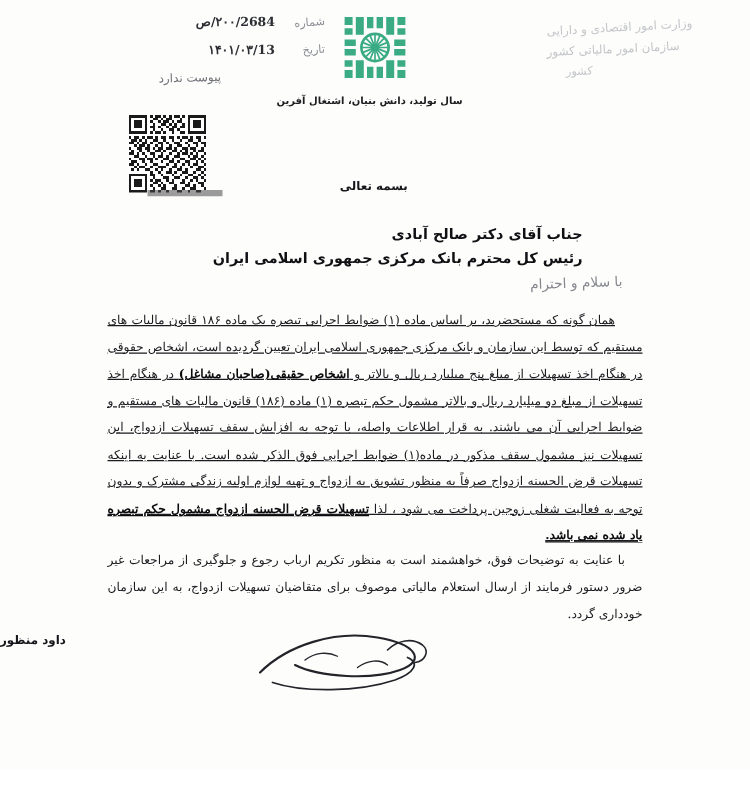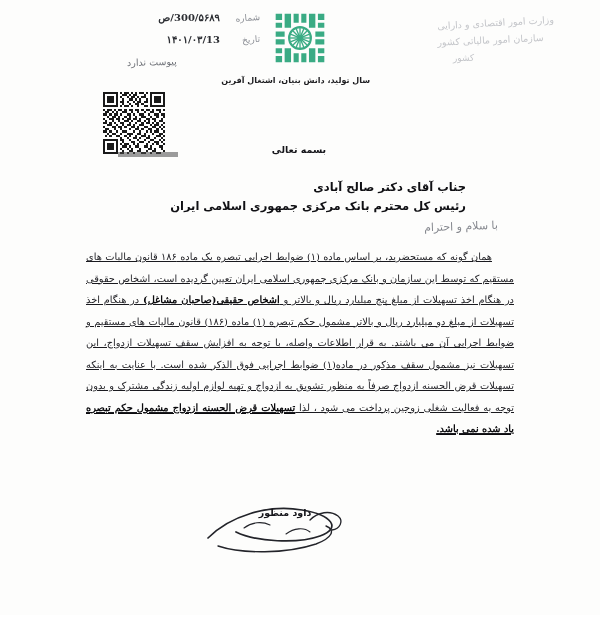--- a/index.html
+++ b/index.html
@@ -218,21 +218,21 @@
     font-family: "DejaVu Serif", "Liberation Serif", serif;
     text-indent: 14px;
     letter-spacing: .15px;
   }
 
   
   .signature {
     position: absolute;
     top: 505px;
     left: 0; right: 0;
-    text-align: center;
+    text-align: left;
     padding-right: 30px;
   }
   .sig-name {
     font-size: 9.5px;
     font-weight: 700;
     color: #15151a;
     line-height: 15px;
   }
   .sig-title {
     font-size: 9.5px;
@@ -299,21 +299,21 @@
             <line x1="35.1" y1="56.1" x2="64.9" y2="43.9"></line>
           </g>
         </g>
       </svg>
       <div class="slogan">سال تولید، دانش بنیان، اشتغال آفرین</div>
     </div>
 
     <div class="ref-block">
       <div class="ref-row">
         <span class="ref-label">شماره</span>
-        <span class="ref-value">300/۵۶۸۹/ص</span>
+        <span class="ref-value">۲۰۰/2684/ص</span>
       </div>
       <div class="ref-row">
         <span class="ref-label">تاریخ</span>
         <span class="ref-value">۱۴۰۱/۰۳/13</span>
       </div>
       <div class="ref-note">پیوست ندارد</div>
     </div>
   </div>
 
   <div class="qr">
@@ -550,20 +550,21 @@
     <div class="line1">جناب آقای دکتر صالح آبادی</div>
     <div class="line2">رئیس کل محترم بانک مرکزی جمهوری اسلامی ایران</div>
   </div>
 
   <div class="salutation">با سلام و احترام</div>
 
   <div class="body-text">
     <p class="first"><span>همان گونه که مستحضرید، بر اساس ماده (۱) ضوابط اجرایی تبصره یک ماده ۱۸۶ قانون مالیات های مستقیم که توسط این سازمان و بانک مرکزی جمهوری اسلامی ایران تعیین گردیده است، اشخاص حقوقی در هنگام اخذ تسهیلات از مبلغ پنج میلیارد ریال و بالاتر و </span><b>اشخاص حقیقی(صاحبان مشاغل)</b><span> در هنگام اخذ تسهیلات از مبلغ دو میلیارد ریال و بالاتر مشمول حکم تبصره (۱) ماده (۱۸۶) قانون مالیات های مستقیم و ضوابط اجرایی آن می باشند. به قرار اطلاعات واصله، با توجه به افزایش سقف تسهیلات ازدواج، این تسهیلات نیز مشمول سقف مذکور در ماده(۱) ضوابط اجرایی فوق الذکر شده است. با عنایت به اینکه تسهیلات قرض الحسنه ازدواج صرفاً به منظور تشویق به ازدواج و تهیه لوازم اولیه زندگی مشترک و بدون توجه به فعالیت شغلی  زوجین پرداخت می شود ، لذا </span><span class="emph">تسهیلات قرض الحسنه ازدواج  مشمول حکم تبصره یاد شده نمی باشد.</span></p>
   </div>
 
+  <div class="closing">با عنایت به توضیحات فوق، خواهشمند است به منظور تکریم ارباب رجوع و جلوگیری از مراجعات غیر ضرور دستور فرمایند از ارسال استعلام مالیاتی موصوف برای متقاضیان تسهیلات ازدواج، به این سازمان خودداری گردد.</div>
 
   <div class="sig-mark">
     <svg viewBox="0 0 220 58" fill="none" stroke="#23242a" stroke-width="1.5" stroke-linecap="round">
       <path d="M18 40 C40 18, 78 6, 112 12 C142 17, 152 30, 130 38 C108 46, 66 44, 46 34" stroke-width="1.7"></path>
       <path d="M28 48 C52 56, 96 56, 126 46 C142 40, 146 32, 136 28" stroke-width="1.4"></path>
       <path d="M120 22 C128 14, 140 12, 148 18 C154 23, 150 31, 142 32" stroke-width="1.3"></path>
       <path d="M96 36 C104 30, 114 29, 120 34" stroke-width="1.1"></path>
       <path d="M54 30 C62 24, 72 23, 80 27" stroke-width="1.1"></path>
     </svg>
   </div>

